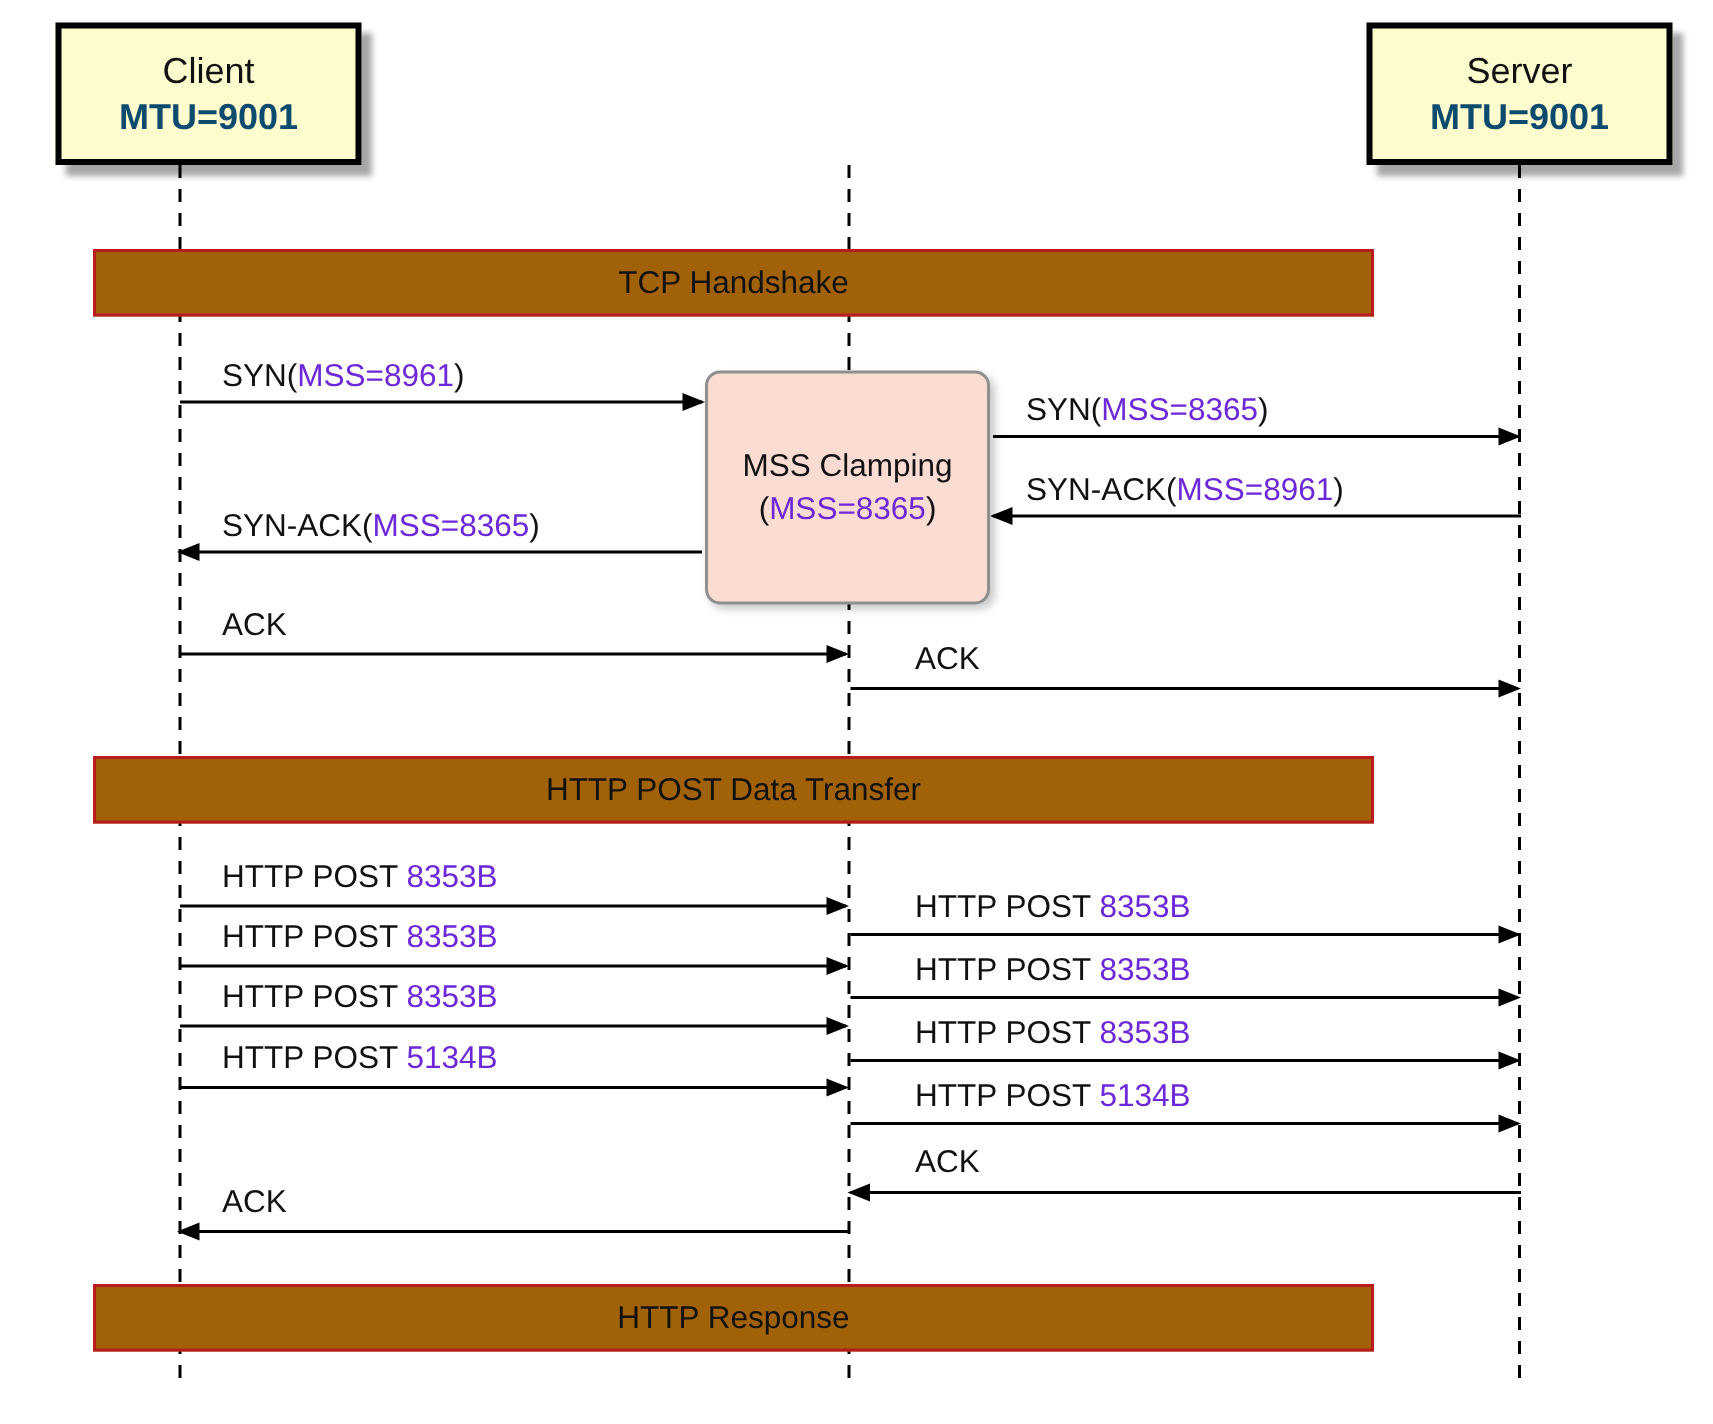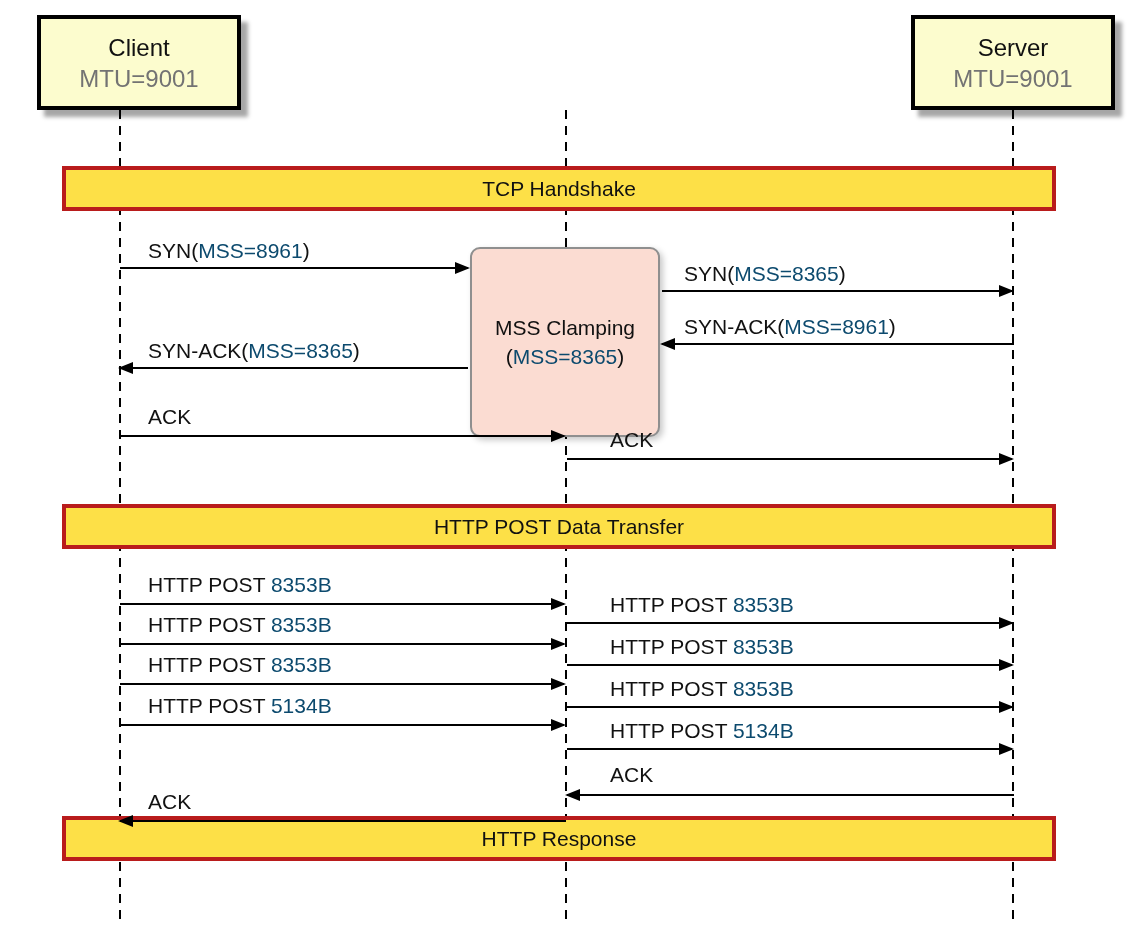--- a/index.html
+++ b/index.html
@@ -14,66 +14,66 @@
     background:repeating-linear-gradient(to bottom,#000 0 9px,transparent 9px 16px);
   }
   
   .actor {
     position:absolute; top:15px; width:204px; height:95px; box-sizing:border-box;
     background:#FCFCCE; border:4px solid #000;
     box-shadow:7px 7px 4px rgba(0,0,0,0.35);
     display:flex; flex-direction:column; align-items:center; justify-content:center;
   }
   .actor .name { font-size:24px; line-height:31px; color:#111; }
-  .actor .mtu  { font-size:24px; line-height:31px; color:#737373; }
+  .actor .mtu  { font-size:24px; line-height:31px; color:#0c4a6e;font-weight:bold; }
   
   .banner {
-    position:absolute; left:62px; width:994px; height:45px; box-sizing:border-box;
-    background:#fde047; border:4px solid #b91c1c;
+    position:absolute; left:62px; width:854px; height:45px; box-sizing:border-box;
+    background:#a16207; border:2px solid #b91c1c;
     display:flex; align-items:center; justify-content:center;
     font-size:21px; color:#111;
   }
   
   .clamp {
-    position:absolute; left:470px; top:247px; width:190px; height:190px; box-sizing:border-box;
+    position:absolute; left:470px; top:247px; width:190px; height:156px; box-sizing:border-box;
     background:#FBDCD2; border:2px solid #8f8f8f; border-radius:10px;
     box-shadow:3px 3px 6px rgba(0,0,0,0.22);
     display:flex; flex-direction:column; align-items:center; justify-content:center;
     font-size:21px; line-height:29px; color:#111; text-align:center;
   }
   
   .arrow { position:absolute; height:0; border-top:2px solid #000; }
   .arrow.right::after {
     content:""; position:absolute; right:-2px; top:-7px; width:0; height:0;
     border-left:15px solid #000; border-top:6px solid transparent; border-bottom:6px solid transparent;
   }
   .arrow.left::before {
     content:""; position:absolute; left:-2px; top:-7px; width:0; height:0;
     border-right:15px solid #000; border-top:6px solid transparent; border-bottom:6px solid transparent;
   }
   
   .lbl { position:absolute; font-size:21px; line-height:26px; white-space:nowrap; color:#111; }
-  .lbl .v, .clamp .v { color:#0c4a6e; }
+  .lbl .v, .clamp .v { color:#6d28d9; }
 </style>
 </head>
 <body>
 
 <div class="canvas">
 
   <div class="lifeline" style="left:119px;"></div>
   <div class="lifeline" style="left:565px;"></div>
   <div class="lifeline" style="left:1012px;"></div>
 
   <div class="banner" style="top:166px;">
     <span>TCP Handshake</span>
   </div>
   <div class="banner" style="top:504px;">
     <span>HTTP POST Data Transfer</span>
   </div>
-  <div class="banner" style="top:816px;">
+  <div class="banner" style="top:856px;">
     <span>HTTP Response</span>
   </div>
 
   <div class="clamp">
     <div>MSS Clamping</div>
     <div><span>(</span><span class="v">MSS=8365</span><span>)</span></div>
   </div>
 
   <div class="arrow right" style="left:120px; top:267px; width:348px;"></div>
   <div class="lbl" style="left:148px; top:238px;"><span>SYN(</span><span class="v">MSS=8961</span><span>)</span></div>

